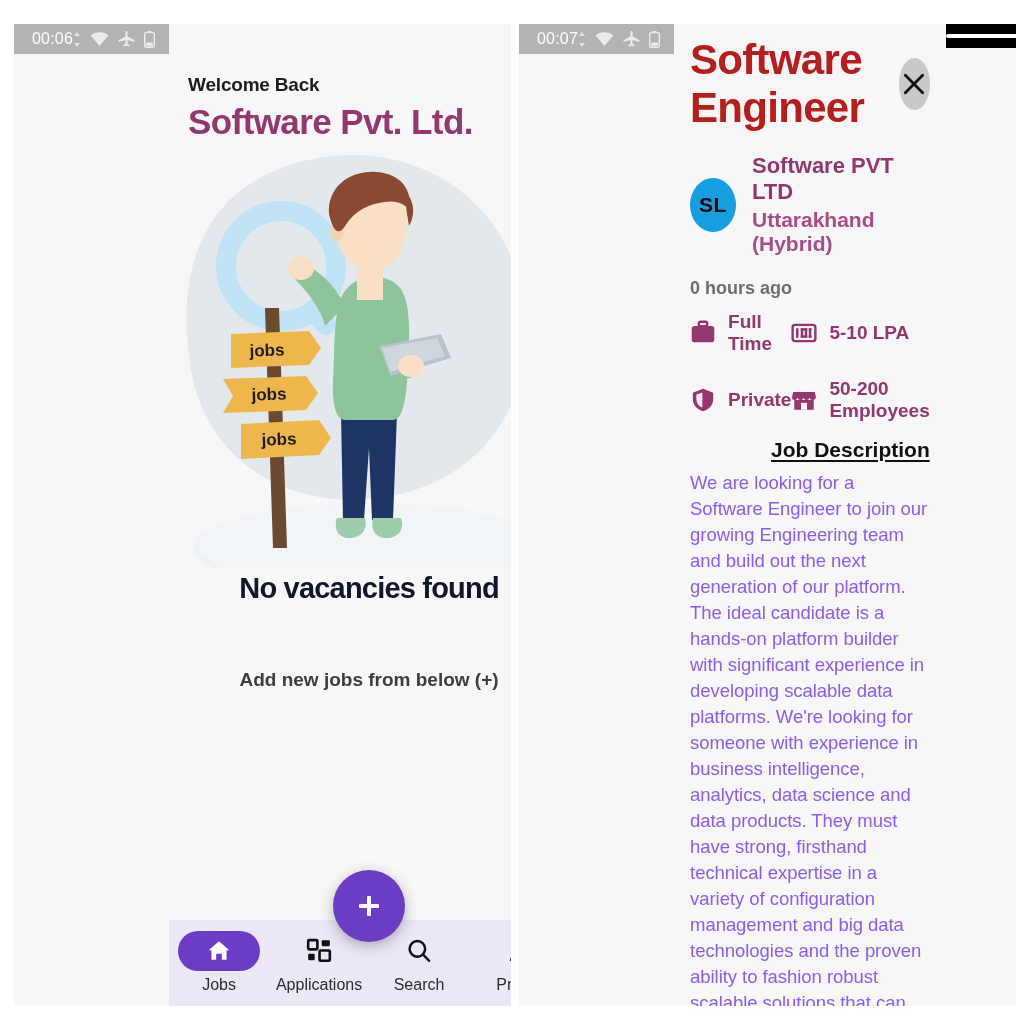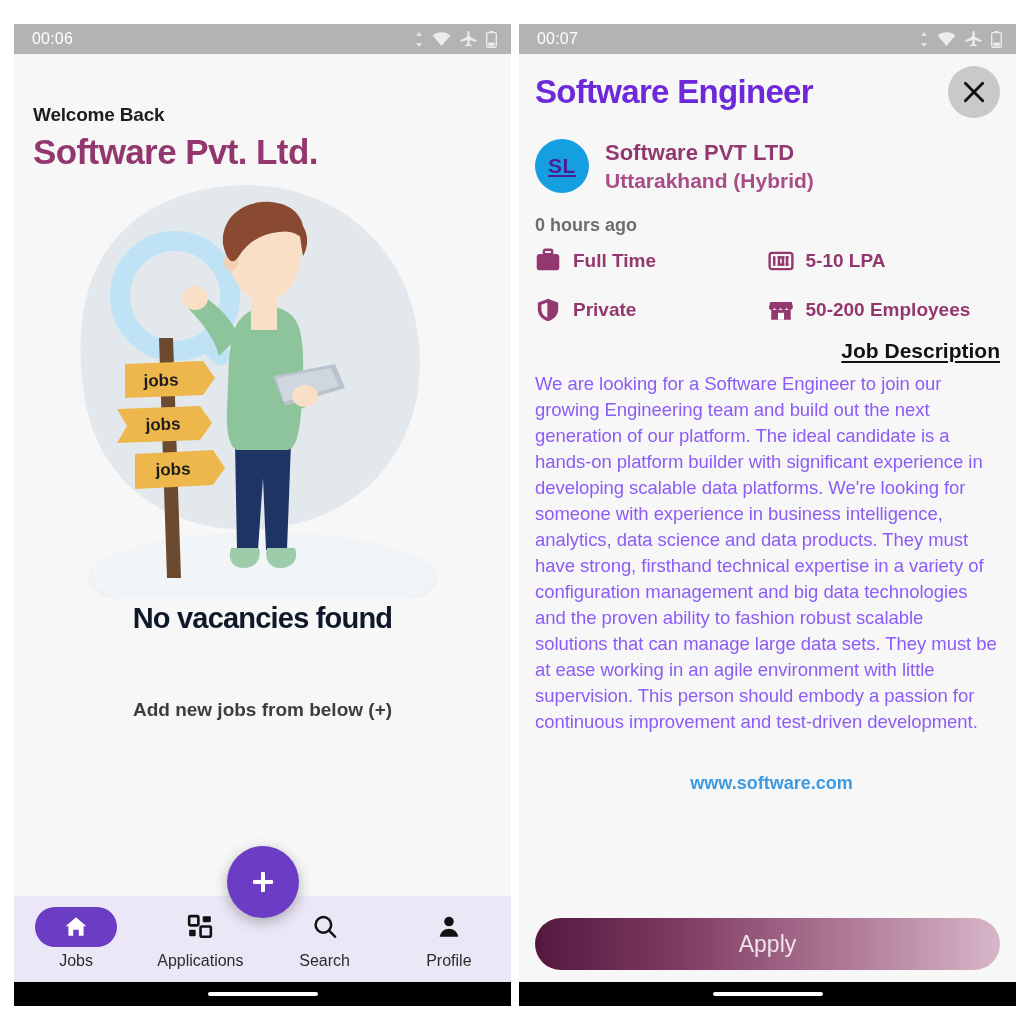--- a/index.html
+++ b/index.html
@@ -8,21 +8,21 @@
     background:#ffffff;
     font-family:"Liberation Sans", sans-serif;
     overflow:hidden;
     position:relative;
   }
   .screens{position:absolute;inset:0;display:flex;}
   .phone{
     position:absolute;top:24px;
     width:497px;height:982px;
     background:#f8f7f7;
-    display:flex;flex-direction:column;
+    display:flex;flex-direction:row;
     overflow:hidden;
   }
   #phone-left{left:14px;}
   #phone-right{left:519px;}
 
   
   .statusbar{
     height:30px;flex:0 0 30px;background:#b3b3b3;
     display:flex;align-items:center;justify-content:space-between;
     padding:0 14px 0 18px;box-sizing:border-box;
@@ -75,30 +75,30 @@
   }
   .gesture{
     height:24px;flex:0 0 24px;background:#000;
     display:flex;align-items:center;justify-content:center;
   }
   .gesture-bar{width:110px;height:4px;border-radius:3px;background:#fff;}
 
   
   .detail{padding:0 16px;box-sizing:border-box;flex:1 1 auto;display:flex;flex-direction:column;}
   .detail-head{display:flex;align-items:center;justify-content:space-between;margin-top:12px;}
-  .job-title{font-size:33px;font-weight:bold;color:#6d28d9;letter-spacing:-.7px;}
+  .job-title{font-size:42px;font-weight:bold;color:#b91c1c;letter-spacing:-.7px;}
   .close-btn{
     width:52px;height:52px;border-radius:50%;background:#c9c9c9;
     display:flex;align-items:center;justify-content:center;cursor:pointer;
   }
   .company-row{display:flex;align-items:center;gap:16px;margin-top:21px;}
   .avatar{
     width:54px;height:54px;border-radius:50%;background:#169fe0;
     display:flex;align-items:center;justify-content:center;
-    font-size:21px;font-weight:bold;color:#4c1d95;letter-spacing:.5px;text-decoration:underline;
+    font-size:21px;font-weight:bold;color:#000000;letter-spacing:.5px;
   }
   .company-block{display:flex;flex-direction:column;gap:3px;}
   .company-title{font-size:22px;font-weight:bold;color:#93376f;}
   .company-loc{font-size:21px;font-weight:bold;color:#a84d87;}
   .posted{font-size:18px;color:#6d6d6d;font-weight:bold;margin-top:22px;}
 
   .meta-grid{
     display:grid;grid-template-columns:1fr 1fr;row-gap:23px;margin-top:12px;
   }
   .meta-item{display:flex;align-items:center;gap:12px;}

